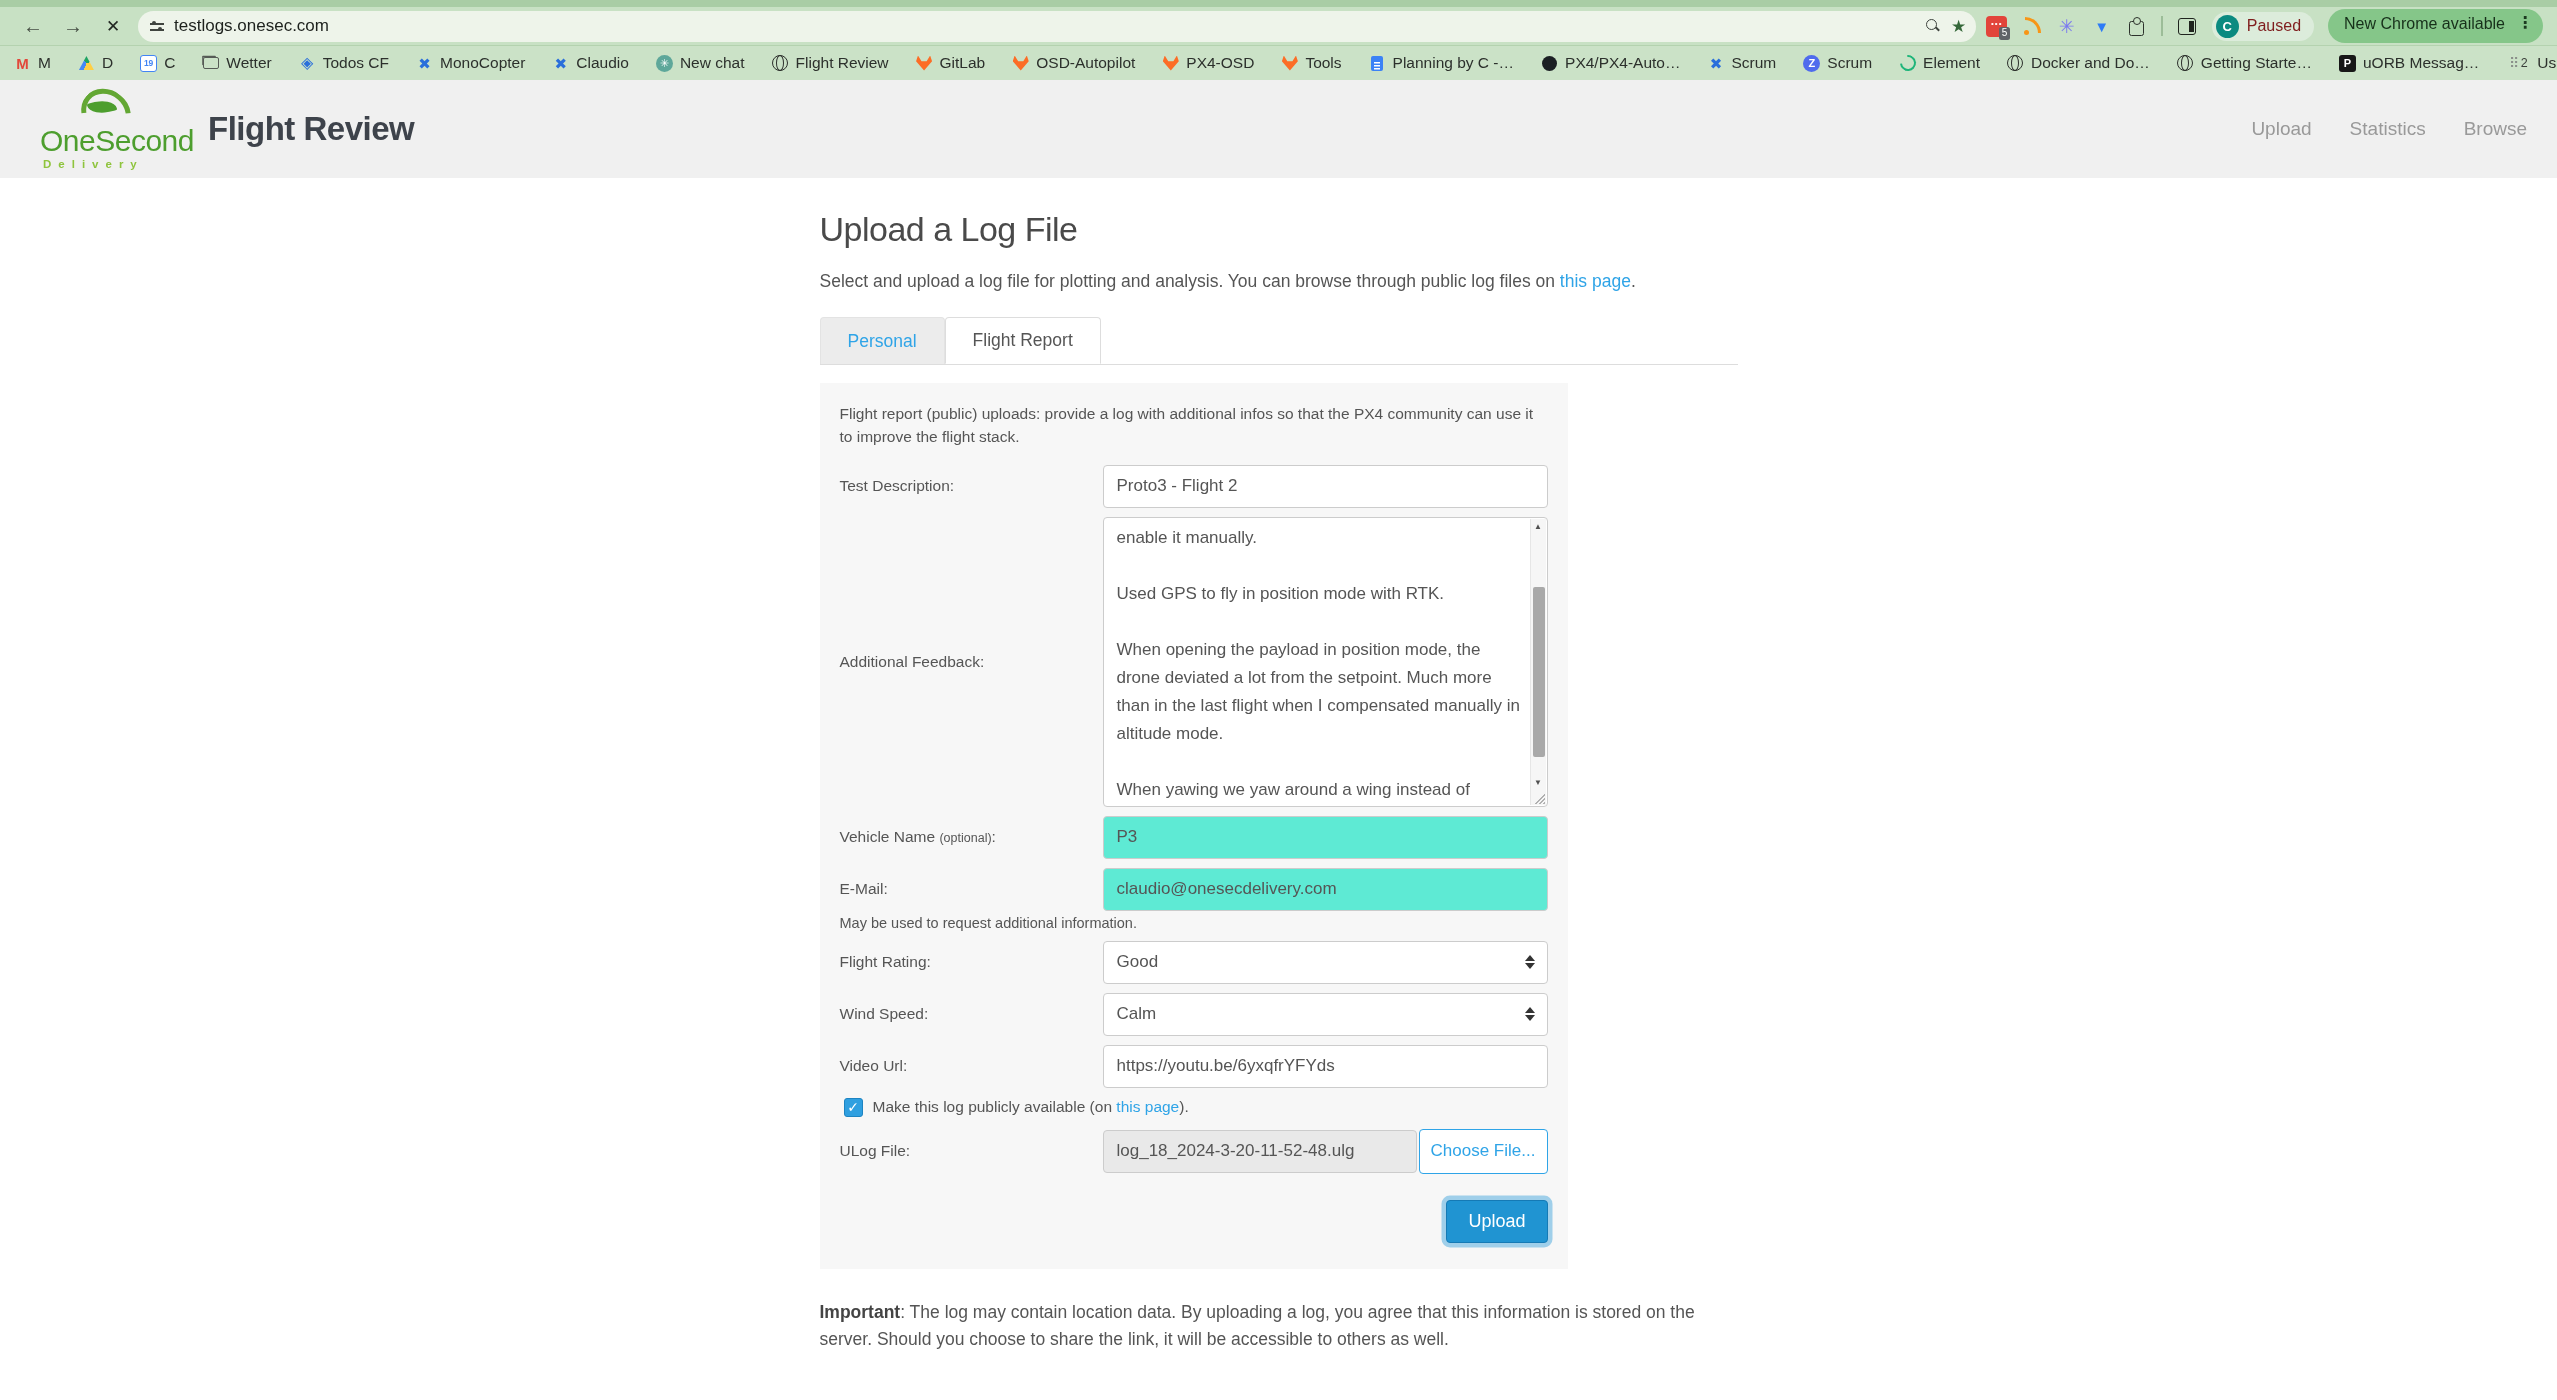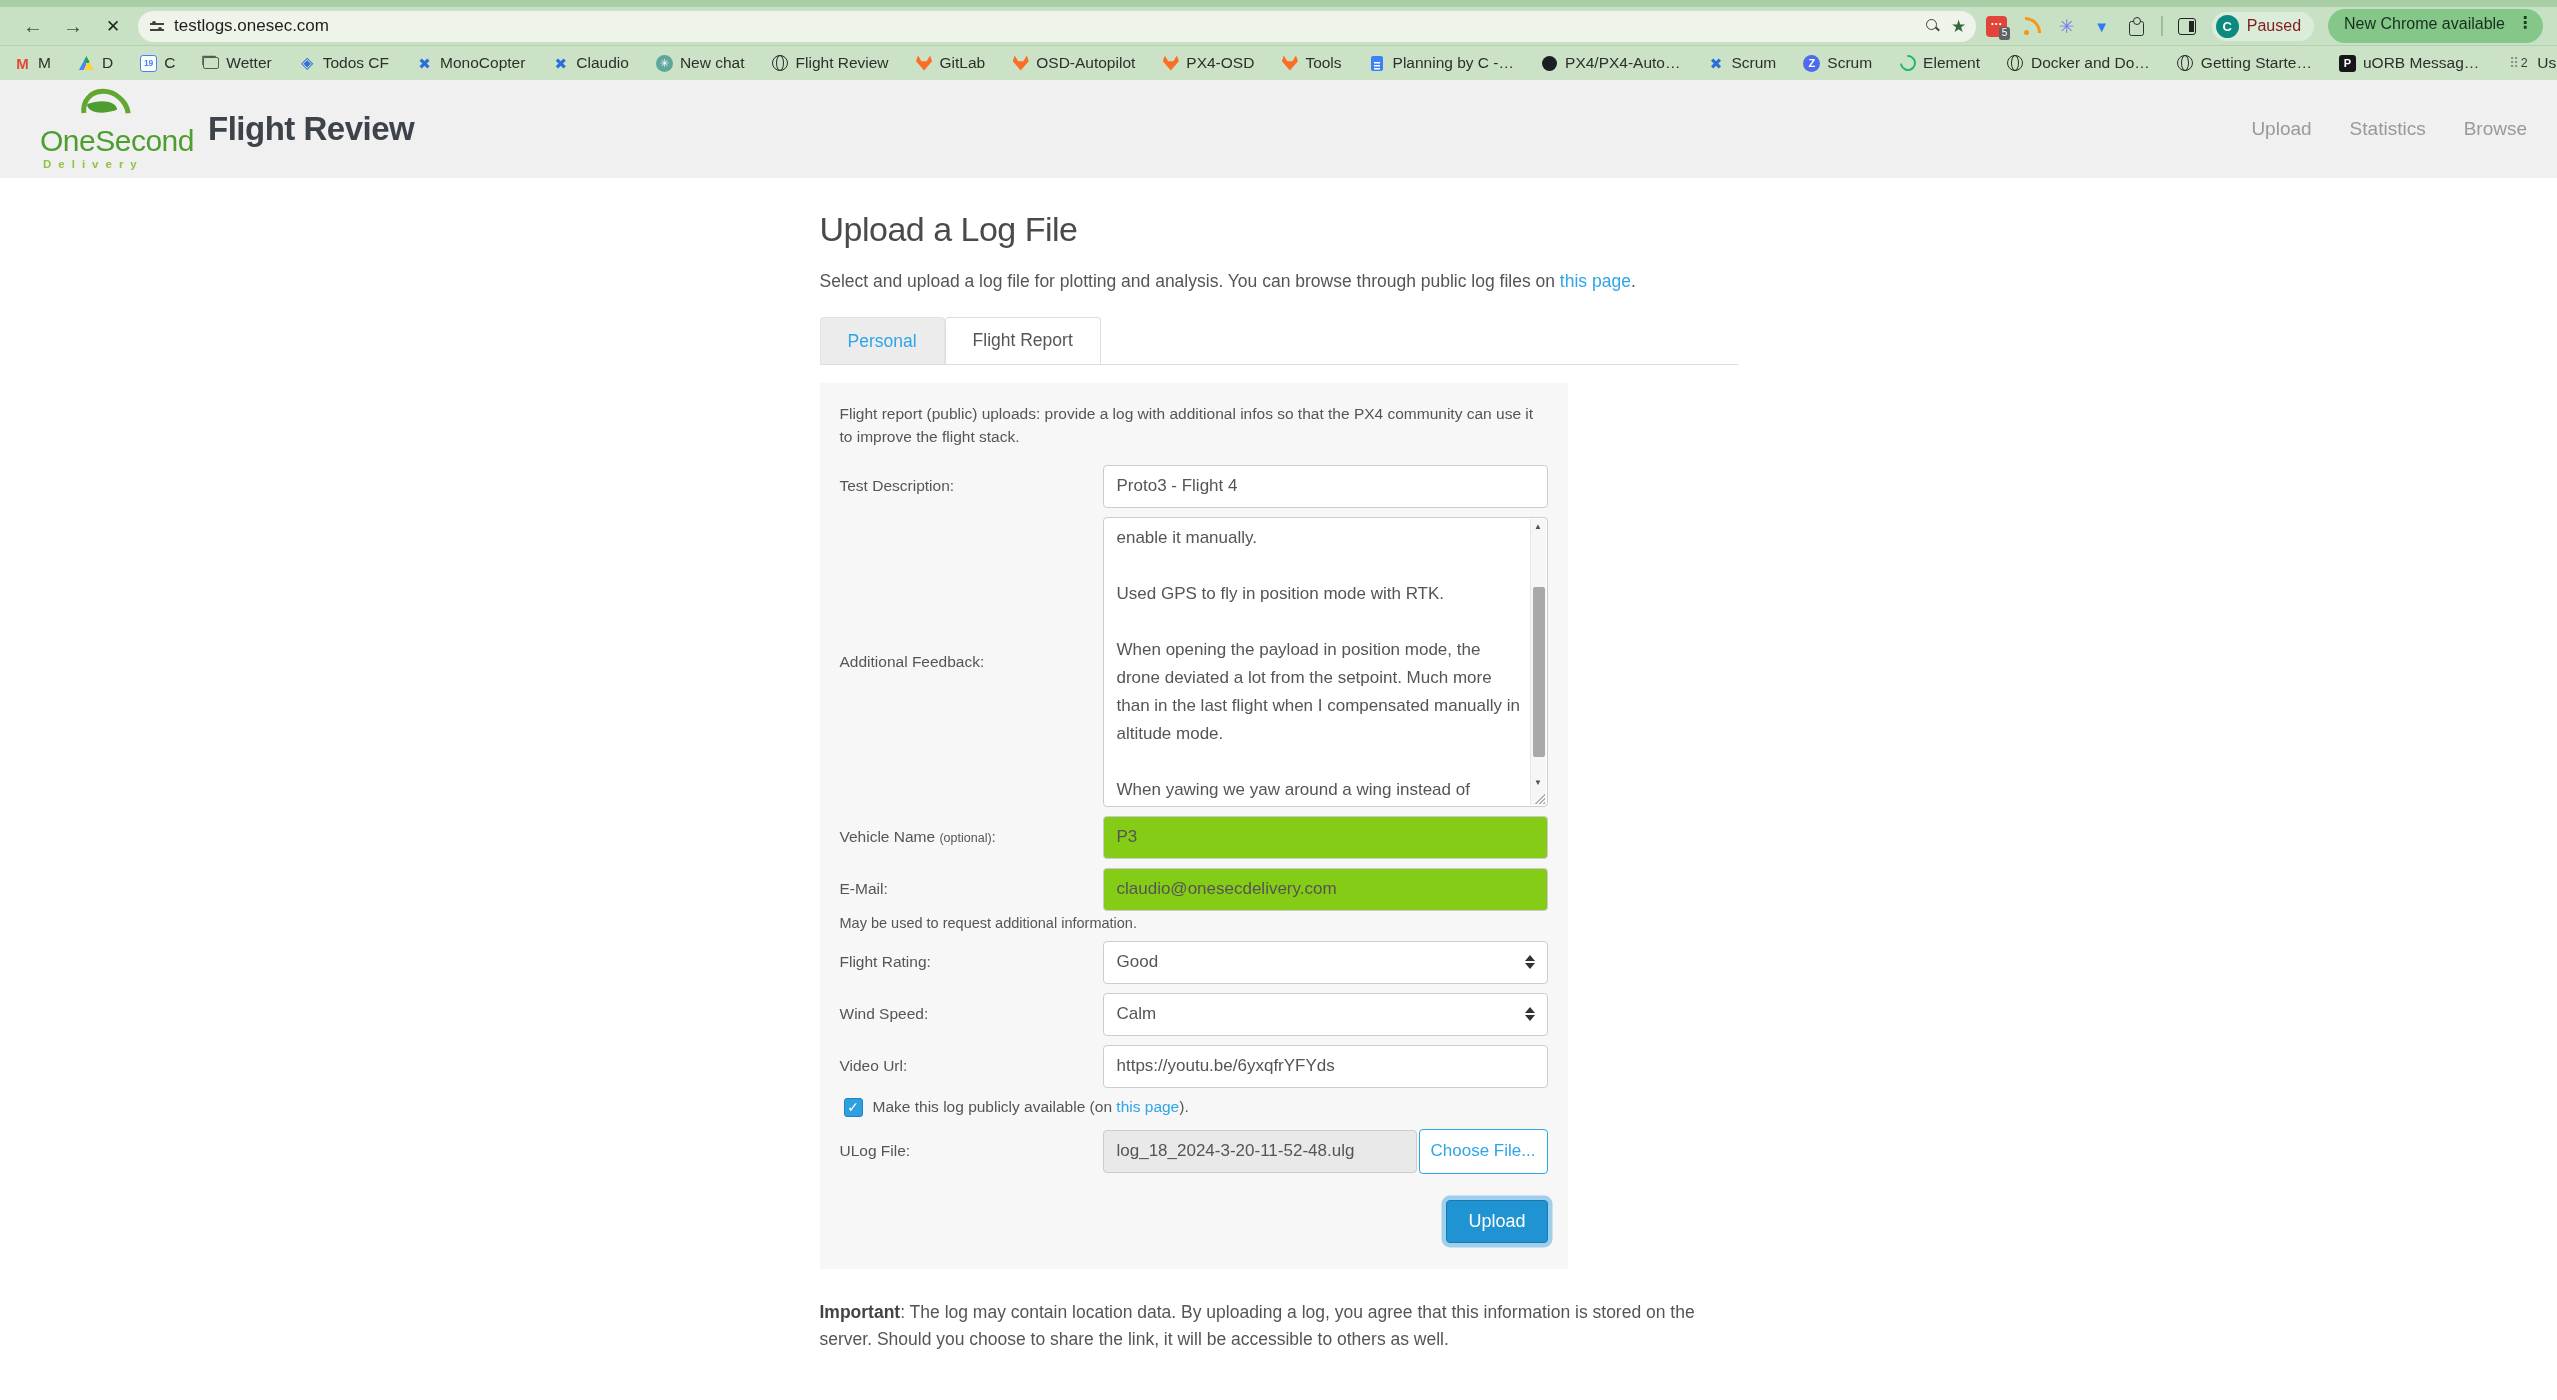--- a/index.html
+++ b/index.html
@@ -120,21 +120,21 @@
   .tab-personal { background:#ececec; color:#2fa4e7; border:1px solid #e3e3e3; border-bottom:none; }
   .tab-active { background:#fff; color:#555; border:1px solid #ddd; border-bottom:1px solid #fff; margin-bottom:-1px; }
 
   .form-panel { margin-top:18px; width:748px; background:#f7f7f7; padding:19px 20px 26px 20px; }
   .form-intro { font-size:15.5px; color:#555; line-height:1.5; width:706px; margin-bottom:16px; }
   .frow { display:flex; align-items:center; margin-bottom:9px; }
   .flabel { width:263px; font-size:15.5px; color:#555; flex:none; }
   .opt { font-size:12.5px; color:#555; }
   .tb { width:445px; height:43px; border:1px solid #ccc; border-radius:4px; background:#fff;
     display:flex; align-items:center; padding:0 13px; font-size:17px; color:#555; }
-  .autofill { background:#84cc16; }
+  .autofill { background:#5eead4; }
   .note { font-size:14.5px; color:#555; margin:2px 0 10px 0; }
 
   .ta-wrap { position:relative; width:445px; height:290px; border:1px solid #ccc; border-radius:4px;
     background:#fff; overflow:hidden; }
   .ta-text { position:absolute; left:0; top:0; right:17px; bottom:0; padding:6px 9px 6px 13px;
     font-size:17px; line-height:28px; color:#555; white-space:pre-wrap; overflow:hidden; }
   .ta-sb { position:absolute; top:1px; right:1px; bottom:1px; width:16px; background:#f6f6f6;
     border-left:1px solid #e6e6e6; }
   .sb-arrow { position:absolute; left:0; width:100%; height:14px; display:flex; align-items:center;
     justify-content:center; font-size:8px; color:#505050; }
@@ -336,21 +336,21 @@
   <div class="tabs">
     <div class="tab tab-personal">Personal</div>
     <div class="tab tab-active">Flight Report</div>
   </div>
 
   <div class="form-panel">
     <p class="form-intro">Flight report (public) uploads: provide a log with additional infos so that the PX4 community can use it to improve the flight stack.</p>
 
     <div class="frow">
       <span class="flabel">Test Description:</span>
-      <div class="tb">Proto3 - Flight 4</div>
+      <div class="tb">Proto3 - Flight 2</div>
     </div>
 
     <div class="frow">
       <span class="flabel">Additional Feedback:</span>
       <div class="ta-wrap">
         <div class="ta-text">enable it manually.
 
 Used GPS to fly in position mode with RTK.
 
 When opening the payload in position mode, the drone deviated a lot from the setpoint. Much more than in the last flight when I compensated manually in altitude mode.

